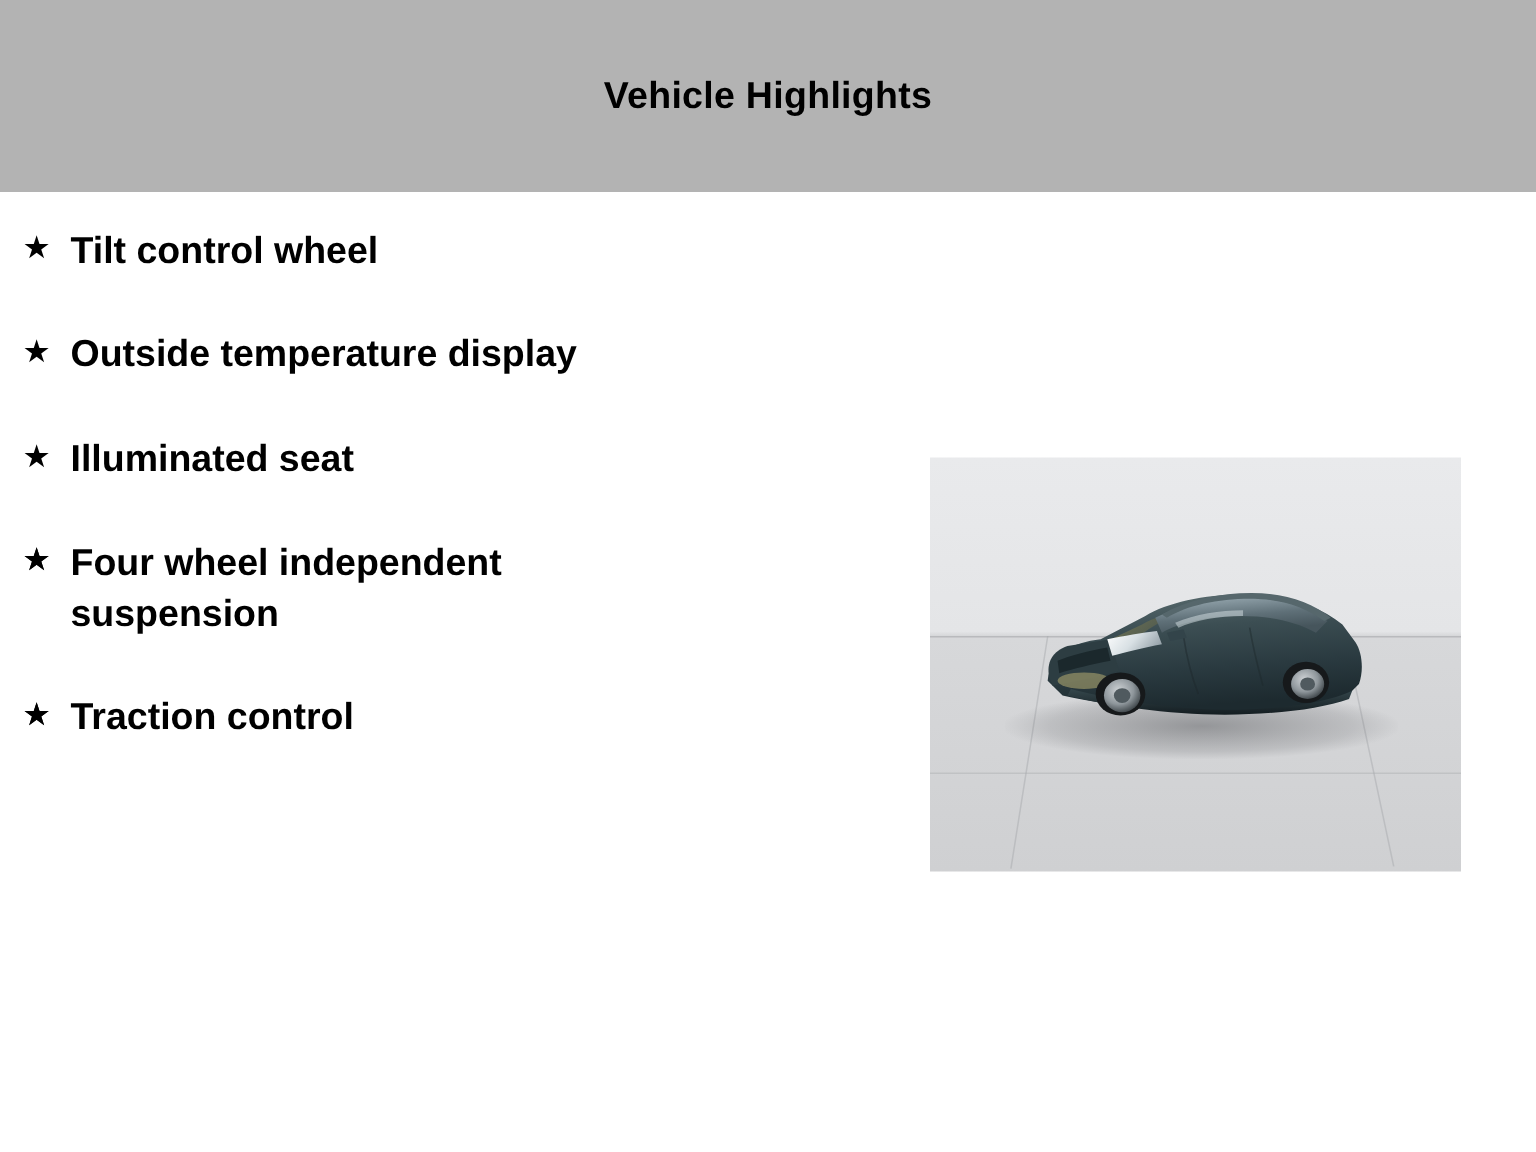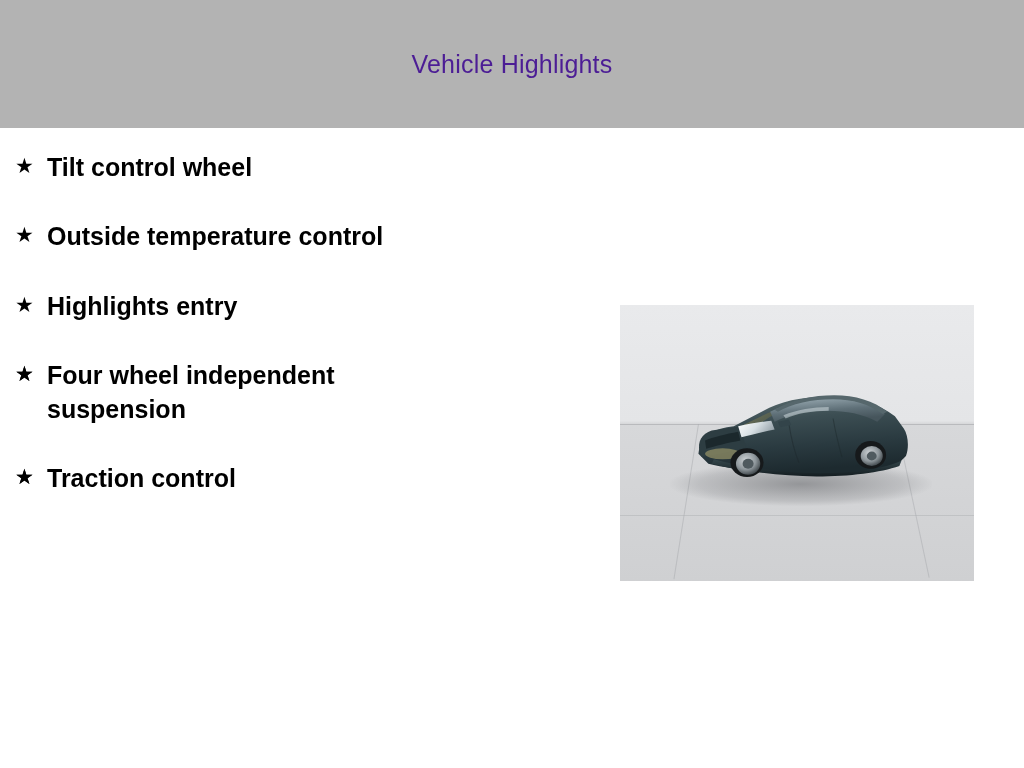--- a/index.html
+++ b/index.html
@@ -28,22 +28,22 @@
     height: 128px;
     background: #b3b3b3;
   }
   .header-title {
     position: absolute;
     left: 0;
     top: 50px;
     width: 1024px;
     text-align: center;
     font-size: 25px;
-    font-weight: normal;
-    color: #4c1d95;
+    font-weight: bold;
+    color: #000000;
     letter-spacing: 0.2px;
   }
   .content {
     position: absolute;
     left: 0;
     top: 128px;
     width: 1024px;
     height: 640px;
   }
   .highlights {
@@ -145,25 +145,25 @@
 
   <div class="content">
 
     <ul class="highlights">
       <li class="highlight-item">
         <span class="bullet-star">★</span>
         <span>Tilt control wheel</span>
       </li>
       <li class="highlight-item">
         <span class="bullet-star">★</span>
-        <span>Outside temperature control</span>
-      </li>
-      <li class="highlight-item">
-        <span class="bullet-star">★</span>
-        <span>Highlights entry</span>
+        <span>Outside temperature display</span>
+      </li>
+      <li class="highlight-item">
+        <span class="bullet-star">★</span>
+        <span>Illuminated seat</span>
       </li>
       <li class="highlight-item">
         <span class="bullet-star">★</span>
       </li>
       <li class="highlight-item" style="width:430px;">
         <span class="bullet-star">★</span>
         <span>Four wheel independent suspension</span>
       </li>
       <li class="highlight-item">
         <span class="bullet-star">★</span>

